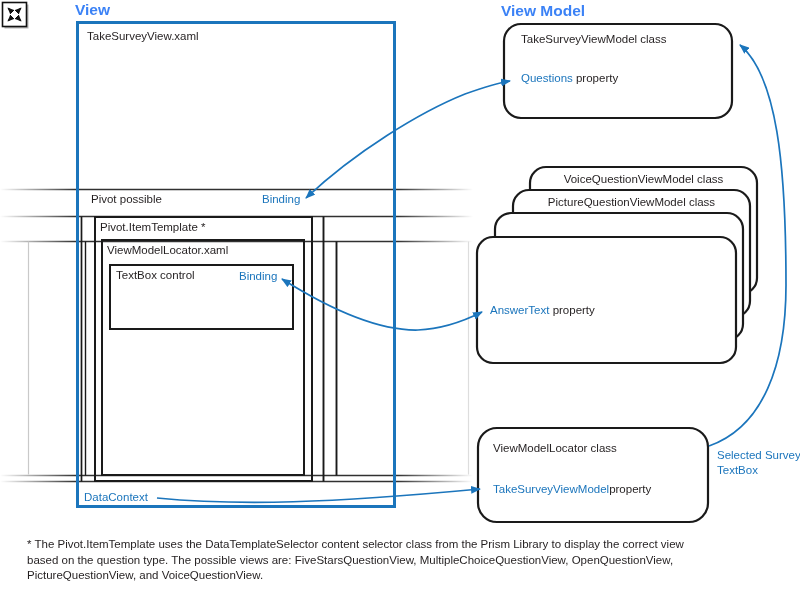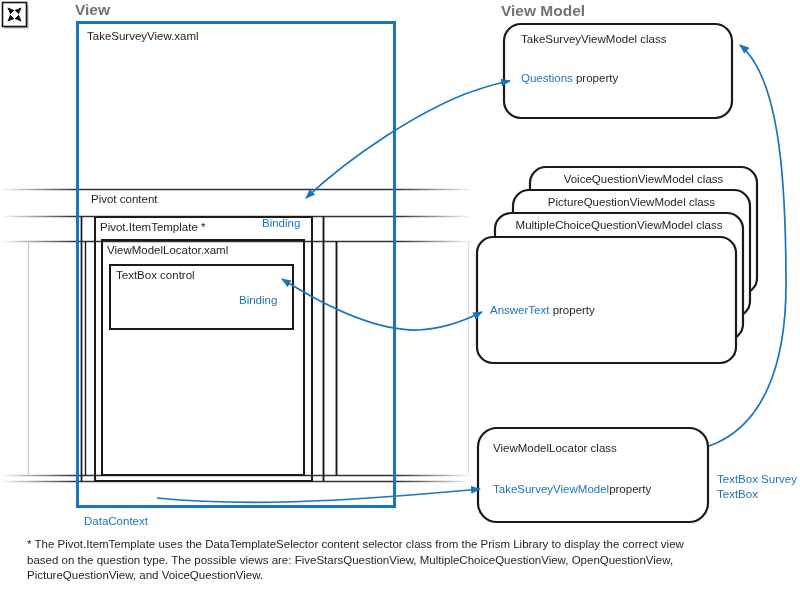--- a/index.html
+++ b/index.html
@@ -1,21 +1,21 @@
 <!DOCTYPE html>
 <html><head>
 <meta charset="utf-8">
 <style>
   html,body{margin:0;padding:0;background:#fff;}
   .stage{position:relative;width:800px;height:589px;background:#fff;overflow:hidden;
          font-family:"Liberation Sans",sans-serif;color:#231F20;}
   svg{position:absolute;left:0;top:0;}
   .label{position:absolute;font-size:11.5px;line-height:14px;color:#231F20;white-space:nowrap;}
-  .blue{color:#1B75BC;margin-top:24px;}
-  .title{font-weight:bold;font-size:15.5px;line-height:17px;color:#737373;}
+  .blue{color:#1B75BC;}
+  .title{font-weight:bold;font-size:15.5px;line-height:17px;color:#3b82f6;}
   .center{text-align:center;}
   .footnote{position:absolute;font-size:11.5px;line-height:15.5px;color:#231F20;white-space:nowrap;}
 </style>
 </head>
 <body>
 
 <div class="stage">
 
   <svg width="800" height="589" viewBox="0 0 800 589">
     <defs>
@@ -83,41 +83,40 @@
       <path d="M282,279 C325,306 375,331 418,330 C443,329 468,319 482,312" marker-start="url(#ab)" marker-end="url(#ab)"></path>
       <path d="M157,498 C240,506 330,503 480,489" marker-end="url(#ab)"></path>
       <path d="M709,446 C763,427 786,365 786,285 C786,165 777,76 740,45" marker-end="url(#ab)"></path>
     </g>
   </svg>
 
   <div class="label title" style="left:75px;top:1px;">View</div>
   <div class="label title" style="left:501px;top:2px;">View Model</div>
 
   <div class="label" style="left:87px;top:29px;">TakeSurveyView.xaml</div>
-  <div class="label" style="left:91px;top:192px;">Pivot content</div>
+  <div class="label" style="left:91px;top:192px;">Pivot possible</div>
   <div class="label blue" style="left:262px;top:192px;">Binding</div>
   <div class="label" style="left:100px;top:220px;">Pivot.ItemTemplate *</div>
   <div class="label" style="left:107px;top:243px;">ViewModelLocator.xaml</div>
   <div class="label" style="left:116px;top:268px;">TextBox control</div>
   <div class="label blue" style="left:239px;top:269px;">Binding</div>
   <div class="label blue" style="left:84px;top:490px;">DataContext</div>
 
   <div class="label" style="left:521px;top:32px;">TakeSurveyViewModel class</div>
   <div class="label" style="left:521px;top:71px;"><span class="blue">Questions</span><span> property</span></div>
 
   <div class="label center" style="left:530px;top:172px;width:227px;">VoiceQuestionViewModel class</div>
   <div class="label center" style="left:513px;top:195px;width:237px;">PictureQuestionViewModel class</div>
-  <div class="label center" style="left:495px;top:218px;width:248px;">MultipleChoiceQuestionViewModel class</div>
   <div class="label" style="left:490px;top:303px;"><span class="blue">AnswerText</span><span> property</span></div>
 
   <div class="label" style="left:493px;top:441px;">ViewModelLocator class</div>
   <div class="label" style="left:493px;top:482px;"><span class="blue">TakeSurveyViewModel</span><span>property</span></div>
 
   <div class="label blue" style="left:717px;top:448px;line-height:15px;">
-    <div>TextBox Survey</div>
+    <div>Selected Survey</div>
     <div>TextBox</div>
   </div>
 
   <div class="footnote" style="left:27px;top:537px;">
     <div>* The Pivot.ItemTemplate uses the DataTemplateSelector content selector class from the Prism Library to display the correct view</div>
     <div>based on the question type. The possible views are: FiveStarsQuestionView, MultipleChoiceQuestionView, OpenQuestionView,</div>
     <div>PictureQuestionView, and VoiceQuestionView.</div>
   </div>
 
 </div>

